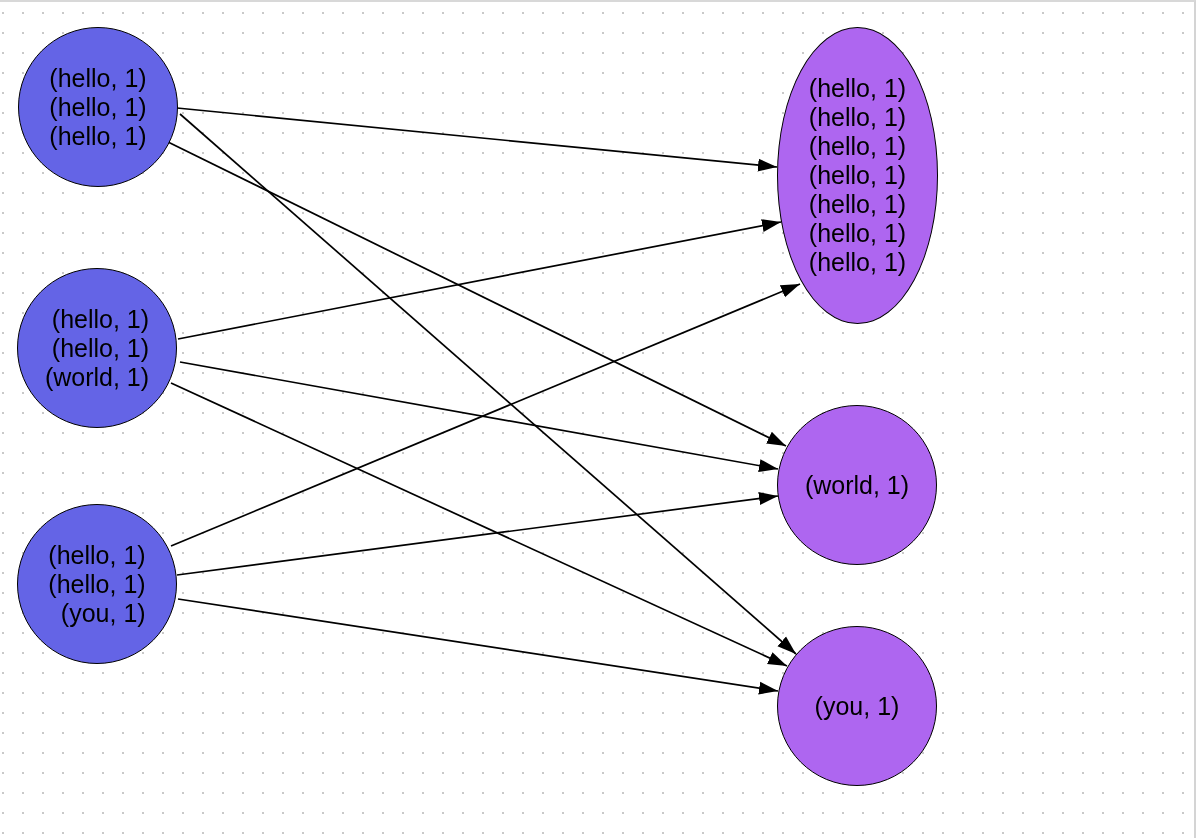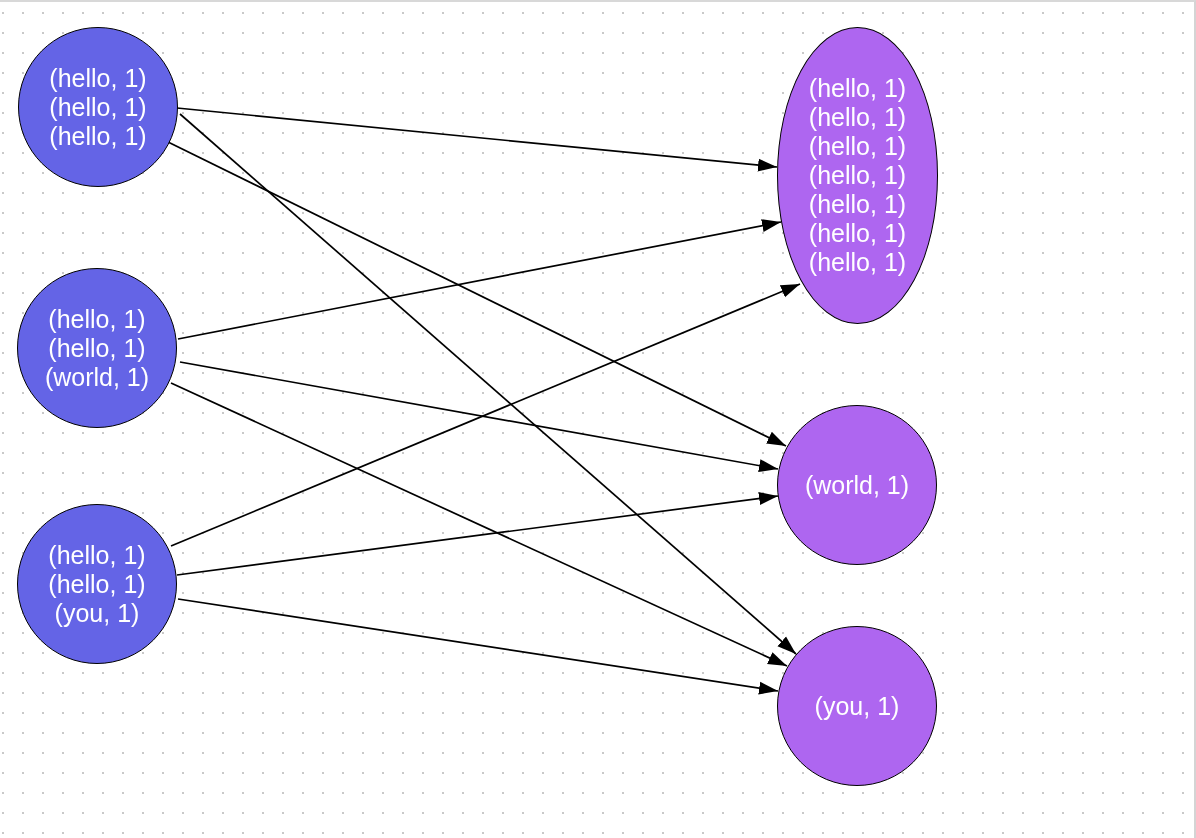--- a/index.html
+++ b/index.html
@@ -32,22 +32,22 @@
     border: 1.5px solid #000;
     display: flex;
     align-items: center;
     justify-content: center;
   }
   .circle { border-radius: 50%; }
 
   .label {
     font-size: 25px;
     line-height: 29px;
-    color: #ffffff;
-    text-align: center;
+    color: #000000;
+    text-align: right;
     white-space: nowrap;
   }
 </style>
 </head>
 <body>
 
 <div class="canvas">
 
   <svg id="edges" xmlns="http://www.w3.org/2000/svg">
     <defs>

